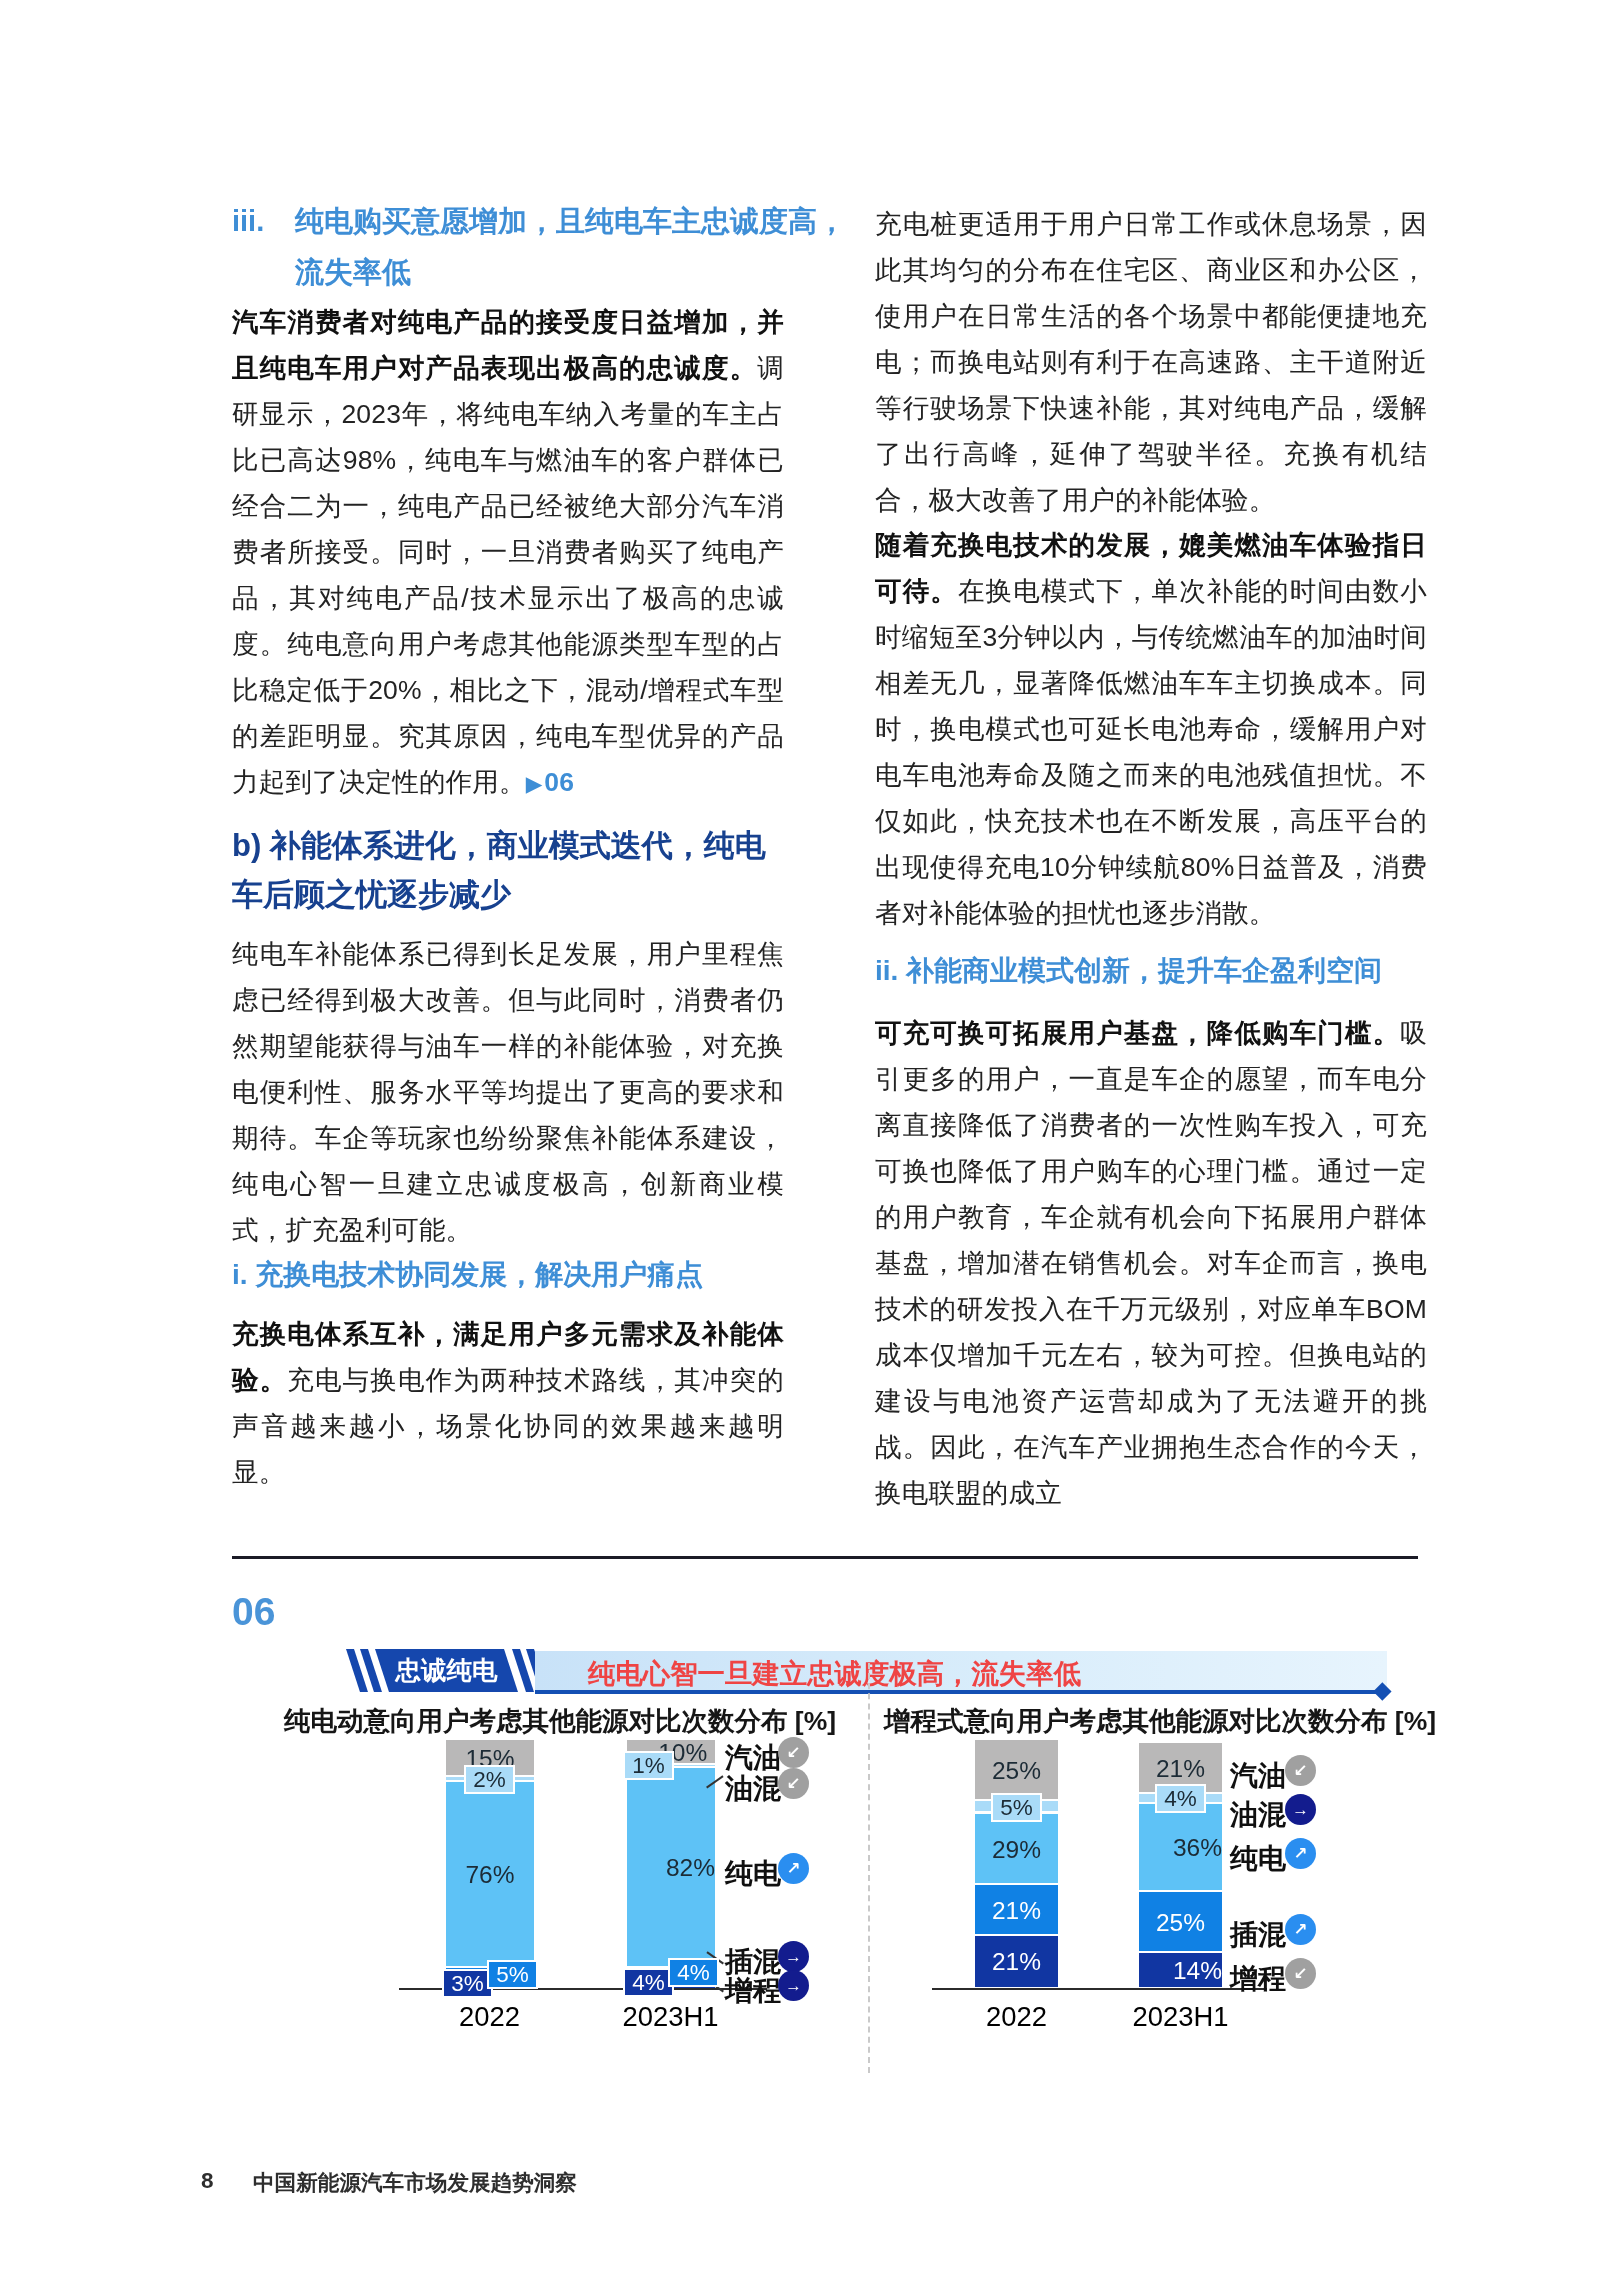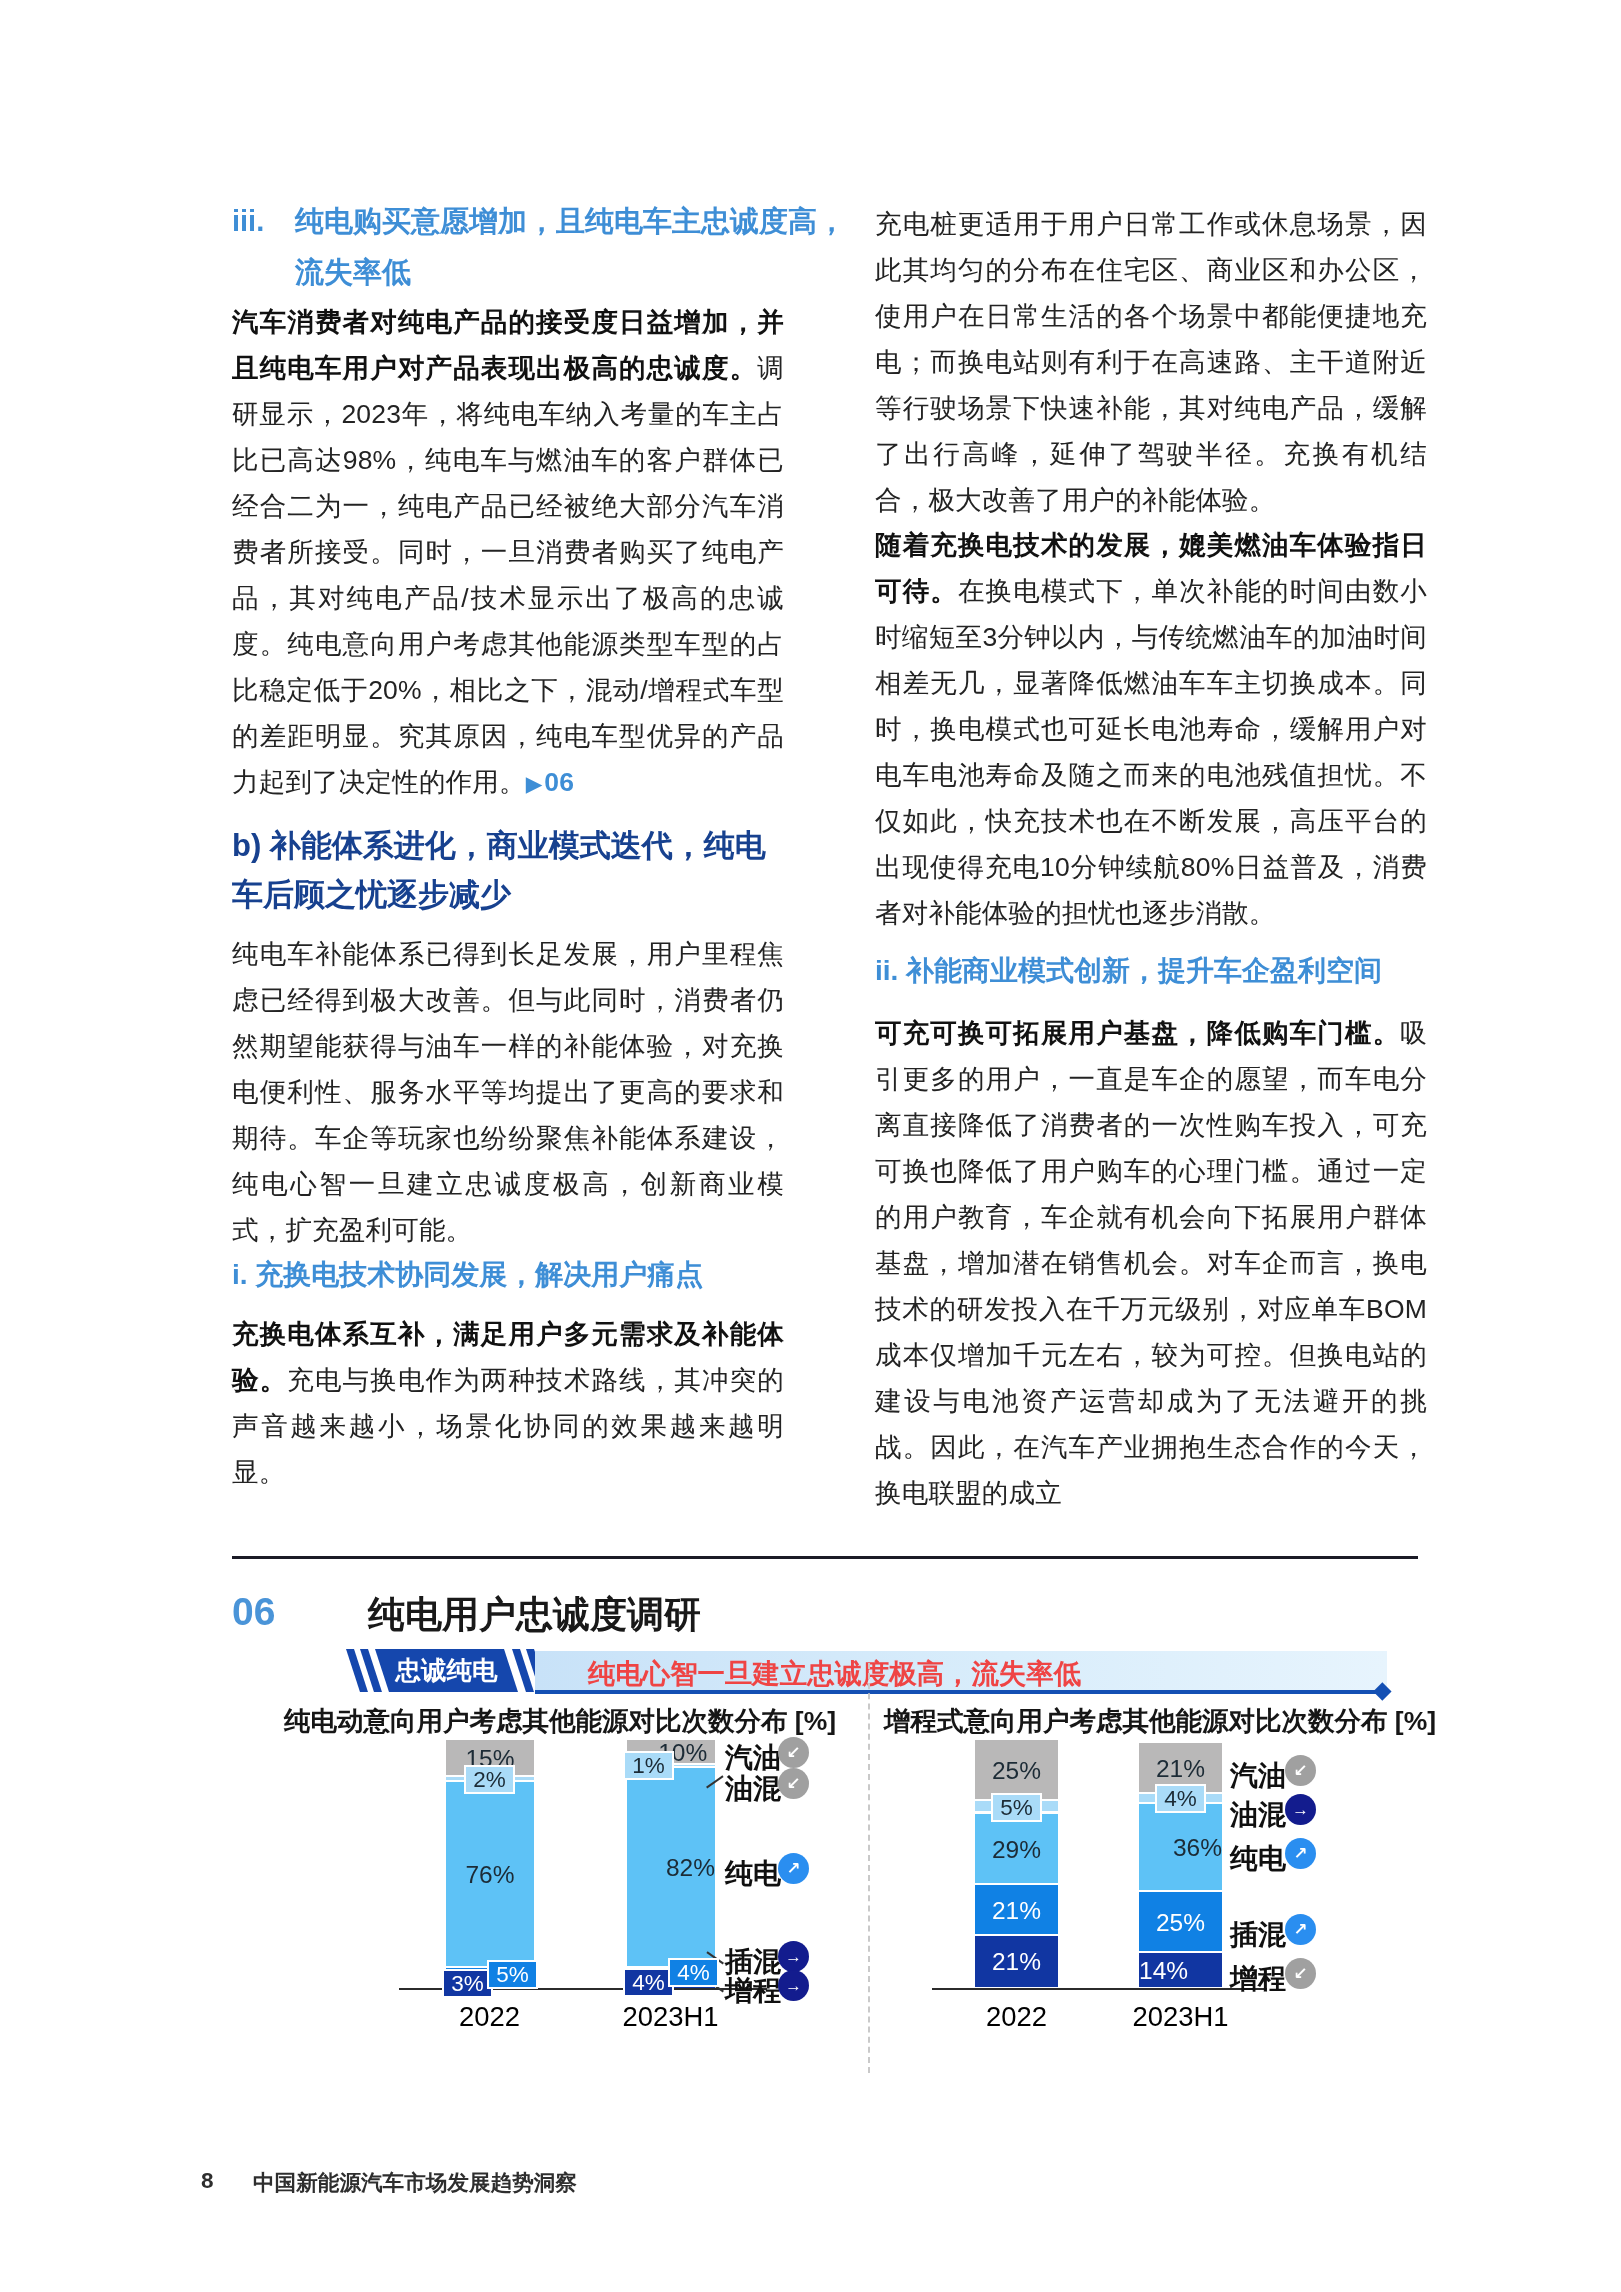--- a/index.html
+++ b/index.html
@@ -80,21 +80,20 @@
       <b>随着充换电技术的发展，媲美燃油车体验指日可待。</b><span>在换电模式下，单次补能的时间由数小时缩短至3分钟以内，与传统燃油车的加油时间相差无几，显著降低燃油车车主切换成本。同时，换电模式也可延长电池寿命，缓解用户对电车电池寿命及随之而来的电池残值担忧。不仅如此，快充技术也在不断发展，高压平台的出现使得充电10分钟续航80%日益普及，消费者对补能体验的担忧也逐步消散。</span>
     </div>
     <div class="abs h-blue h-sub" style="left:0;top:951px;width:552px;">ii. 补能商业模式创新，提升车企盈利空间</div>
     <div class="abs body-p" style="left:0;top:1010px;width:552px;">
       <b>可充可换可拓展用户基盘，降低购车门槛。</b><span>吸引更多的用户，一直是车企的愿望，而车电分离直接降低了消费者的一次性购车投入，可充可换也降低了用户购车的心理门槛。通过一定的用户教育，车企就有机会向下拓展用户群体基盘，增加潜在销售机会。对车企而言，换电技术的研发投入在千万元级别，对应单车BOM成本仅增加千元左右，较为可控。但换电站的建设与电池资产运营却成为了无法避开的挑战。因此，在汽车产业拥抱生态合作的今天，换电联盟的成立</span>
     </div>
   </div>
 
   <div class="abs fig-rule"></div>
   <div class="abs fig-number">06</div>
-  <div class="abs fig-title">纯电用户忠诚度调研</div>
 
   <div class="abs stripe" style="left:353px;"></div>
   <div class="abs stripe" style="left:367px;"></div>
   <div class="abs badge">
       <span>忠诚纯电</span>
     </div>
   <div class="abs stripe" style="left:519px;"></div>
   <div class="abs stripe" style="left:533px;"></div>
   <div class="abs band"></div>
   <div class="abs band-text">纯电心智一旦建立忠诚度极高，流失率低</div>
@@ -150,21 +149,21 @@
       <div class="seg" style="left: 100px; top: 160px; width: 83px; height: 51px; background: rgb(16, 129, 228); border-bottom: 2px solid rgb(255, 255, 255);"></div>
       <div class="bar-label white" style="left: 100px; top: 171px; width: 83px; height: 29px; line-height: 29px; text-align: center;">21%</div>
       <div class="seg" style="left: 100px; top: 89px; width: 83px; height: 71px; background: rgb(94, 194, 246); border-bottom: 2px solid rgb(255, 255, 255);"></div>
       <div class="bar-label" style="left: 100px; top: 110px; width: 83px; height: 29px; line-height: 29px; text-align: center;">29%</div>
       <div class="seg" style="left: 100px; top: 76px; width: 83px; height: 12.3px; background: rgb(169, 219, 248); border-bottom: 2px solid rgb(255, 255, 255);"></div>
       <div class="box-label" style="left: 116px; top: 68px; background: rgb(169, 219, 248); color: rgb(28, 43, 54);">5%</div>
       <div class="seg" style="left: 100px; top: 15px; width: 83px; height: 61px; background: rgb(185, 184, 184); border-bottom: 2px solid rgb(255, 255, 255);"></div>
       <div class="bar-label" style="left: 100px; top: 31px; width: 83px; height: 29px; line-height: 29px; text-align: center;">25%</div>
       <div class="tick" style="left: 73px; top: 276px;">2022</div>
       <div class="seg" style="left: 264px; top: 228px; width: 83px; height: 34px; background: rgb(17, 54, 162);"></div>
-      <div class="bar-label white" style="left: 264px; top: 231px; width: 83px; height: 29px; line-height: 29px; text-align: left;">14%</div>
+      <div class="bar-label white" style="left: 264px; top: 231px; width: 83px; height: 29px; line-height: 29px; text-align: right;">14%</div>
       <div class="seg" style="left: 264px; top: 167px; width: 83px; height: 61px; background: rgb(16, 129, 228); border-bottom: 2px solid rgb(255, 255, 255);"></div>
       <div class="bar-label white" style="left: 264px; top: 183px; width: 83px; height: 29px; line-height: 29px; text-align: center;">25%</div>
       <div class="seg" style="left: 264px; top: 79px; width: 83px; height: 88px; background: rgb(94, 194, 246); border-bottom: 2px solid rgb(255, 255, 255);"></div>
       <div class="bar-label" style="left: 264px; top: 108px; width: 83px; height: 29px; line-height: 29px; text-align: right;">36%</div>
       <div class="seg" style="left: 264px; top: 69px; width: 83px; height: 9.8px; background: rgb(169, 219, 248); border-bottom: 2px solid rgb(255, 255, 255);"></div>
       <div class="box-label" style="left: 280px; top: 59px; background: rgb(169, 219, 248); color: rgb(28, 43, 54);">4%</div>
       <div class="seg" style="left: 264px; top: 17.6px; width: 83px; height: 51px; background: rgb(185, 184, 184); border-bottom: 2px solid rgb(255, 255, 255);"></div>
       <div class="bar-label" style="left: 264px; top: 29px; width: 83px; height: 29px; line-height: 29px; text-align: center;">21%</div>
       <div class="tick" style="left: 237px; top: 276px;">2023H1</div>
       <div class="lg-label" style="left: 355px; top: 32px;">汽油</div>

